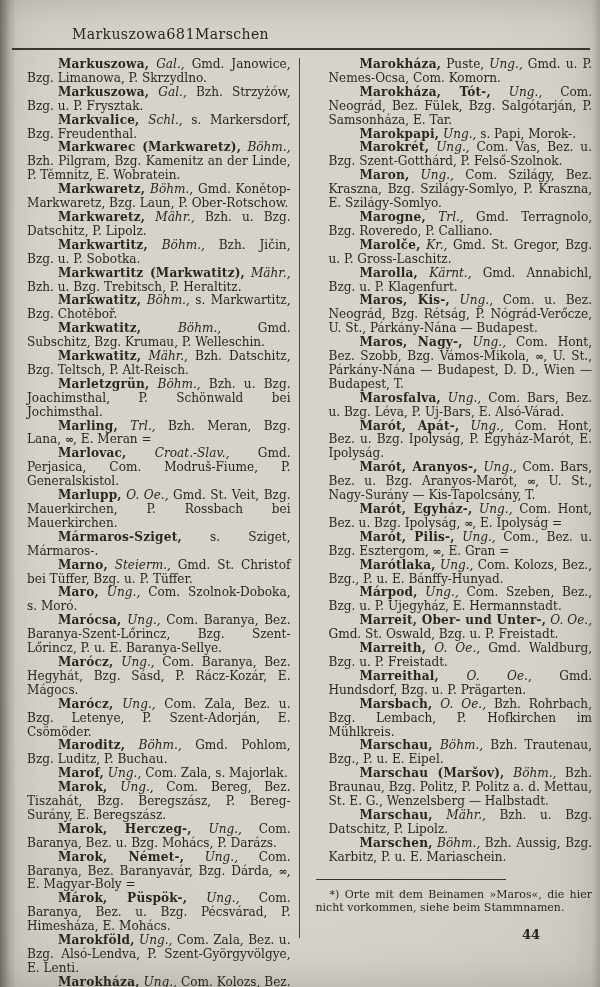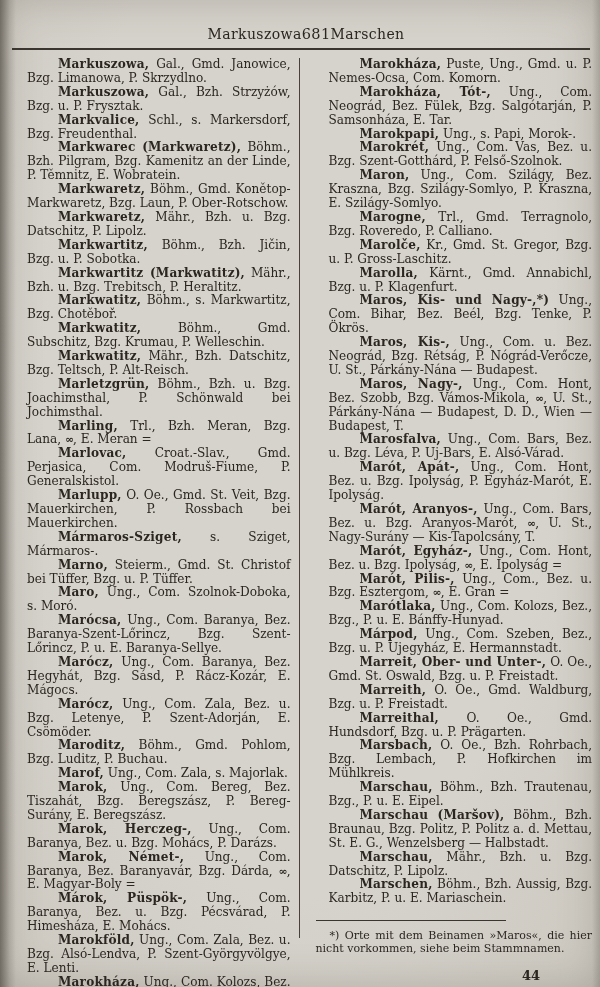--- a/index.html
+++ b/index.html
@@ -19,21 +19,21 @@
     content:"";position:absolute;left:0;top:0;width:16px;height:100%;
     background:linear-gradient(to right, rgba(52,46,38,.55), rgba(52,46,38,.15) 60%, rgba(52,46,38,0));
     pointer-events:none;
   }
   .page::after{
     content:"";position:absolute;right:0;top:0;width:8px;height:100%;
     background:linear-gradient(to left, rgba(52,46,38,.18), rgba(52,46,38,0));
     pointer-events:none;
   }
   .runhead{
-    display:flex;justify-content:center;align-items:baseline;
+    display:flex;justify-content:flex-start;align-items:baseline;
     padding:26px 60px 4px 72px;
     font-size:14px;letter-spacing:.4px;
   }
   .runhead .pageno{font-size:14.5px;}
   .headrule{
     border:0;border-top:2.2px solid #3a352e;
     margin:2px 10px 6px 12px;
   }
   .cols{
     display:flex;
@@ -47,21 +47,21 @@
     text-align:justify;
   }
   .col-left{padding-right:8px;}
   .col-right{border-left:1.3px solid #47413a;padding-left:16px;}
   p.entry{
     margin:0;
     padding-left:13px;
     text-indent:-13px;
   }
   .hw{font-weight:bold;letter-spacing:.2px;margin-left:44px;}
-  .prov{}
+  .prov{font-style:italic;}
   .bb{font-weight:normal;}
   .sym{font-weight:bold;font-size:11px;letter-spacing:-1px;}
   .footrule{
     border:0;border-top:1.6px solid #3a352e;
     width:190px;margin:14px 0 8px 0;
   }
   .footnote{
     font-size:11px;line-height:13px;
     padding-left:0;text-indent:14px;
     text-align:justify;
@@ -123,21 +123,20 @@
     <div class="col col-right">
       <div>
           <p class="entry"><span class="hw">Marokháza,</span><span> Puste, </span><span class="prov">Ung.,</span><span> Gmd. u. P. Nemes-Ocsa, Com. Komorn.</span></p>
           <p class="entry"><span class="hw">Marokháza, Tót-,</span><span class="prov"> Ung.,</span><span> Com. Neográd, Bez. Fülek, Bzg. Salgótarján, P. Samsonháza, E. Tar.</span></p>
           <p class="entry"><span class="hw">Marokpapi,</span><span class="prov"> Ung.,</span><span> s. Papi, Morok-.</span></p>
           <p class="entry"><span class="hw">Marokrét,</span><span class="prov"> Ung.,</span><span> Com. Vas, Bez. u. Bzg. Szent-Gotthárd, P. Felső-Szolnok.</span></p>
           <p class="entry"><span class="hw">Maron,</span><span class="prov"> Ung.,</span><span> Com. Szilágy, Bez. Kraszna, Bzg. Szilágy-Somlyo, P. Kraszna, E. Szilágy-Somlyo.</span></p>
           <p class="entry"><span class="hw">Marogne,</span><span class="prov"> Trl.,</span><span> Gmd. Terragnolo, Bzg. Roveredo, P. Calliano.</span></p>
           <p class="entry"><span class="hw">Marolče,</span><span class="prov"> Kr.,</span><span> Gmd. St. Gregor, Bzg. u. P. Gross-Laschitz.</span></p>
           <p class="entry"><span class="hw">Marolla,</span><span class="prov"> Kärnt.,</span><span> Gmd. Annabichl, Bzg. u. P. Klagenfurt.</span></p>
-          <p class="entry"><span class="hw">Maros, Kis- und Nagy-,*)</span><span class="prov"> Ung.,</span><span> Com. Bihar, Bez. Beél, Bzg. Tenke, P. Ökrös.</span></p>
           <p class="entry"><span class="hw">Maros, Kis-,</span><span class="prov"> Ung.,</span><span> Com. u. Bez. Neográd, Bzg. Rétság, P. Nógrád-Verőcze, </span><span class="bb">U. St.,</span><span> Párkány-Nána — Budapest.</span></p>
           <p class="entry"><span class="hw">Maros, Nagy-,</span><span class="prov"> Ung.,</span><span> Com. Hont, Bez. Szobb, Bzg. Vámos-Mikola, </span><span class="sym">∞</span><span>, </span><span class="bb">U. St.,</span><span> Párkány-Nána — Budapest, </span><span class="bb">D. D.,</span><span> Wien — Budapest, T.</span></p>
           <p class="entry"><span class="hw">Marosfalva,</span><span class="prov"> Ung.,</span><span> Com. Bars, Bez. u. Bzg. Léva, P. Uj-Bars, E. Alsó-Várad.</span></p>
           <p class="entry"><span class="hw">Marót, Apát-,</span><span class="prov"> Ung.,</span><span> Com. Hont, Bez. u. Bzg. Ipolyság, P. Egyház-Marót, E. Ipolyság.</span></p>
           <p class="entry"><span class="hw">Marót, Aranyos-,</span><span class="prov"> Ung.,</span><span> Com. Bars, Bez. u. Bzg. Aranyos-Marót, </span><span class="sym">∞</span><span>, </span><span class="bb">U. St.,</span><span> Nagy-Surány — Kis-Tapolcsány, T.</span></p>
           <p class="entry"><span class="hw">Marót, Egyház-,</span><span class="prov"> Ung.,</span><span> Com. Hont, Bez. u. Bzg. Ipolyság, </span><span class="sym">∞</span><span>, E. Ipolyság =</span></p>
           <p class="entry"><span class="hw">Marót, Pilis-,</span><span class="prov"> Ung.,</span><span> Com., Bez. u. Bzg. Esztergom, </span><span class="sym">∞</span><span>, E. Gran =</span></p>
           <p class="entry"><span class="hw">Marótlaka,</span><span class="prov"> Ung.,</span><span> Com. Kolozs, Bez., Bzg., P. u. E. Bánffy-Hunyad.</span></p>
           <p class="entry"><span class="hw">Márpod,</span><span class="prov"> Ung.,</span><span> Com. Szeben, Bez., Bzg. u. P. Ujegyház, E. Hermannstadt.</span></p>
           <p class="entry"><span class="hw">Marreit, Ober- und Unter-,</span><span class="prov"> O. Oe.,</span><span> Gmd. St. Oswald, Bzg. u. P. Freistadt.</span></p>

